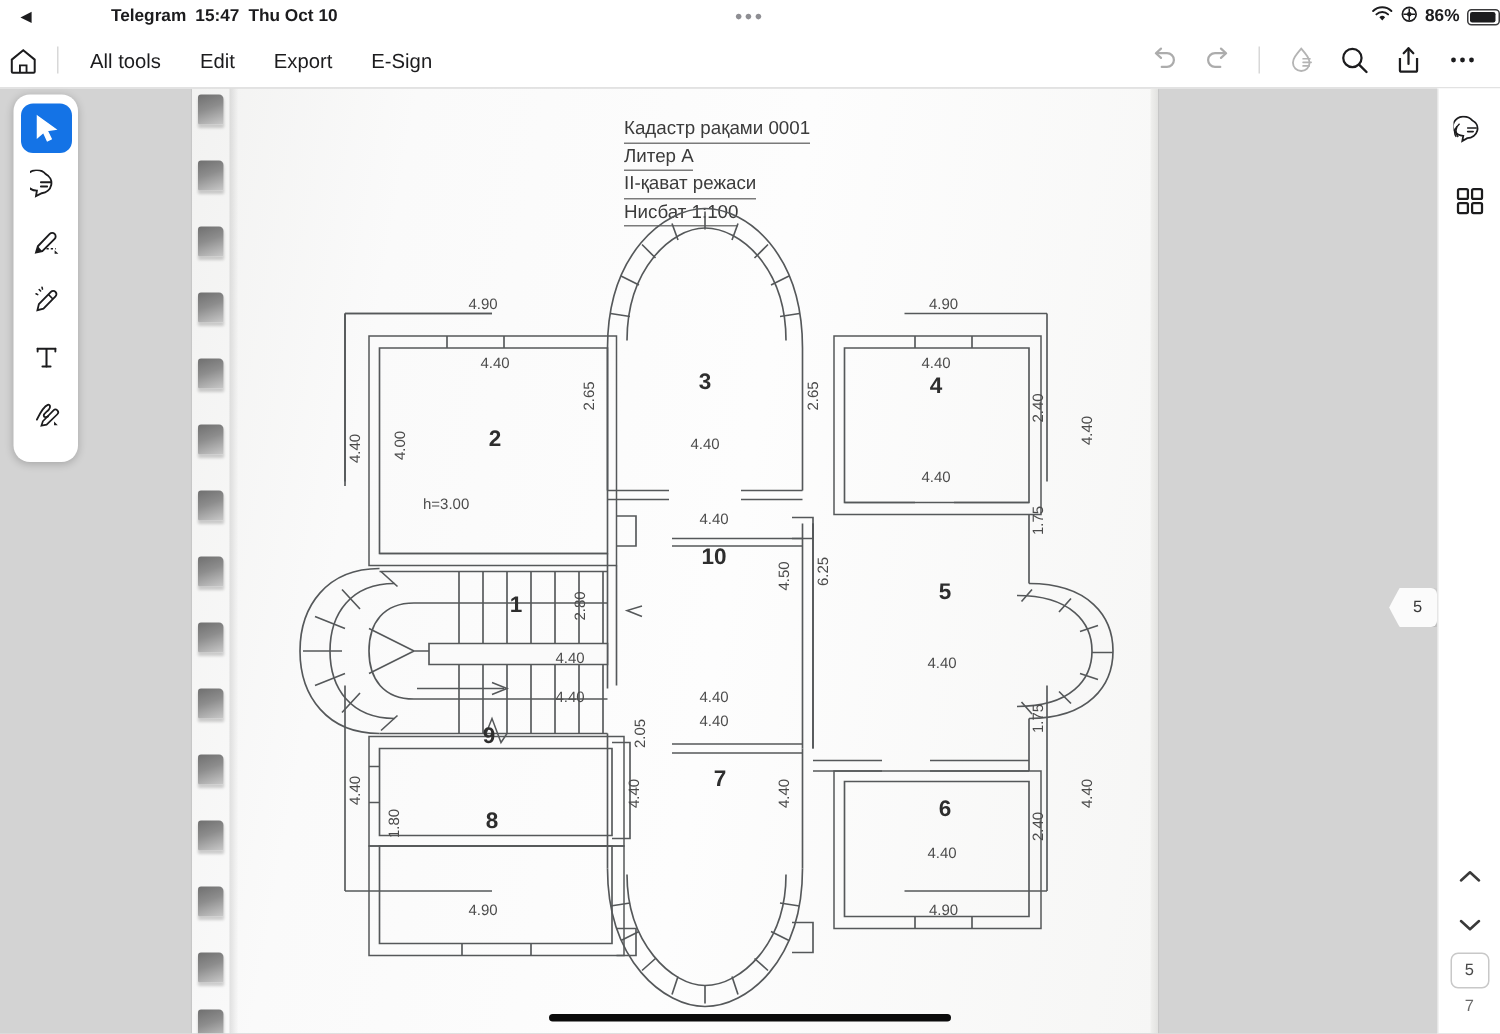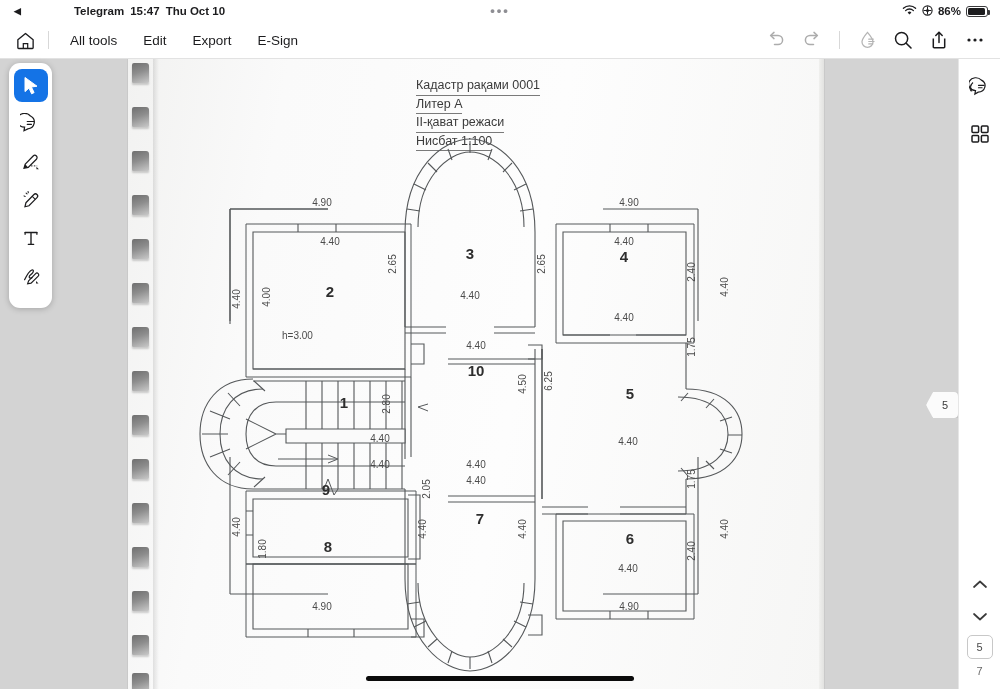--- a/index.html
+++ b/index.html
@@ -17,49 +17,49 @@
     display: flex; align-items: center; background: #ffffff;
     font-size: 11.5px; font-weight: bold; color: #1c1c1e;
   }
   .sb-left { display: flex; align-items: center; gap: 6px; padding-left: 14px; }
   .sb-back-arrow { font-size: 9px; color: #1c1c1e; line-height: 1; }
   .sb-app { font-weight: bold; margin-left: 47px; }
   .sb-time { font-weight: bold; }
   .sb-date { font-weight: bold; }
   .sb-center { position: absolute; left: 0; right: 0; text-align: center;
                color: #8e8e93; letter-spacing: 2px; font-size: 13px; line-height: 10px;}
-  .sb-right { position: absolute; right: 12px; display: flex; align-items: center; gap: 5px; }
+  .sb-right { position: absolute; right: 0; display: flex; align-items: center; gap: 5px; }
   .batt-shell { width: 22px; height: 11px; border: 1.2px solid #3a3a3c; border-radius: 3px;
                 position: relative; display: inline-block; }
   .batt-fill { position: absolute; left: 1px; top: 1px; bottom: 1px; width: 84%;
                background: #1c1c1e; border-radius: 1.5px; }
   .batt-nub { position: absolute; right: -3px; top: 3px; width: 2px; height: 5px;
               background: #3a3a3c; border-radius: 0 1px 1px 0; }
 
   
   .toolbar {
     position: absolute; top: 22px; left: 0; width: 1000px; height: 37px;
     background: #ffffff; display: flex; align-items: center;
     border-bottom: 1px solid #e2e2e2;
   }
-  .tb-left { display: flex; align-items: center; gap: 0px; padding-left: 10px; }
+  .tb-left { display: flex; align-items: center; gap: 0px; padding-left: 0; }
   .tb-home { width: 30px; height: 30px; display:flex; align-items:center; justify-content:center; }
   .tb-sep { width: 1px; height: 18px; background: #d8d8d8; margin: 0 8px; }
   .tb-item { font-size: 13.5px; color: #1c1c1e; padding: 4px 13px; cursor: pointer; white-space: nowrap; }
   .tb-right { position: absolute; right: 8px; display: flex; align-items: center; gap: 2px; }
   .tb-icon { width: 34px; height: 30px; display:flex; align-items:center; justify-content:center; cursor:pointer;}
   .tb-icon.dim svg { opacity: .45; }
 
   
   .doc-area {
     position: absolute; top: 59px; left: 0; width: 958px; height: 630px;
     background: #d3d3d3; overflow: hidden;
   }
   .page {
-    position: absolute; left: 128px; top: 0px; width: 696px; height: 630px;
+    position: absolute; left: 128px; top: 0px; width: 644px; height: 630px;
     background: linear-gradient(100deg, #f2f2f1 0%, #fafafa 20%, #fdfdfd 55%, #f6f6f5 100%);
     box-shadow: 0 0 1px rgba(0,0,0,.25);
   }
   .page-edge-r { position: absolute; right: 0; top: 0; width: 5px; height: 100%;
                  background: linear-gradient(90deg,#f0f0ee,#e2e2e0); }
   
   .binding { position:absolute; left:0px; top:0; width: 30px; height: 630px; }
   .bind-hole {
     position: absolute; left: 4px; width: 17px; height: 20px;
     background: linear-gradient(160deg,#6f6f6f 0%, #8d8d8d 45%, #c9c9c9 100%);

